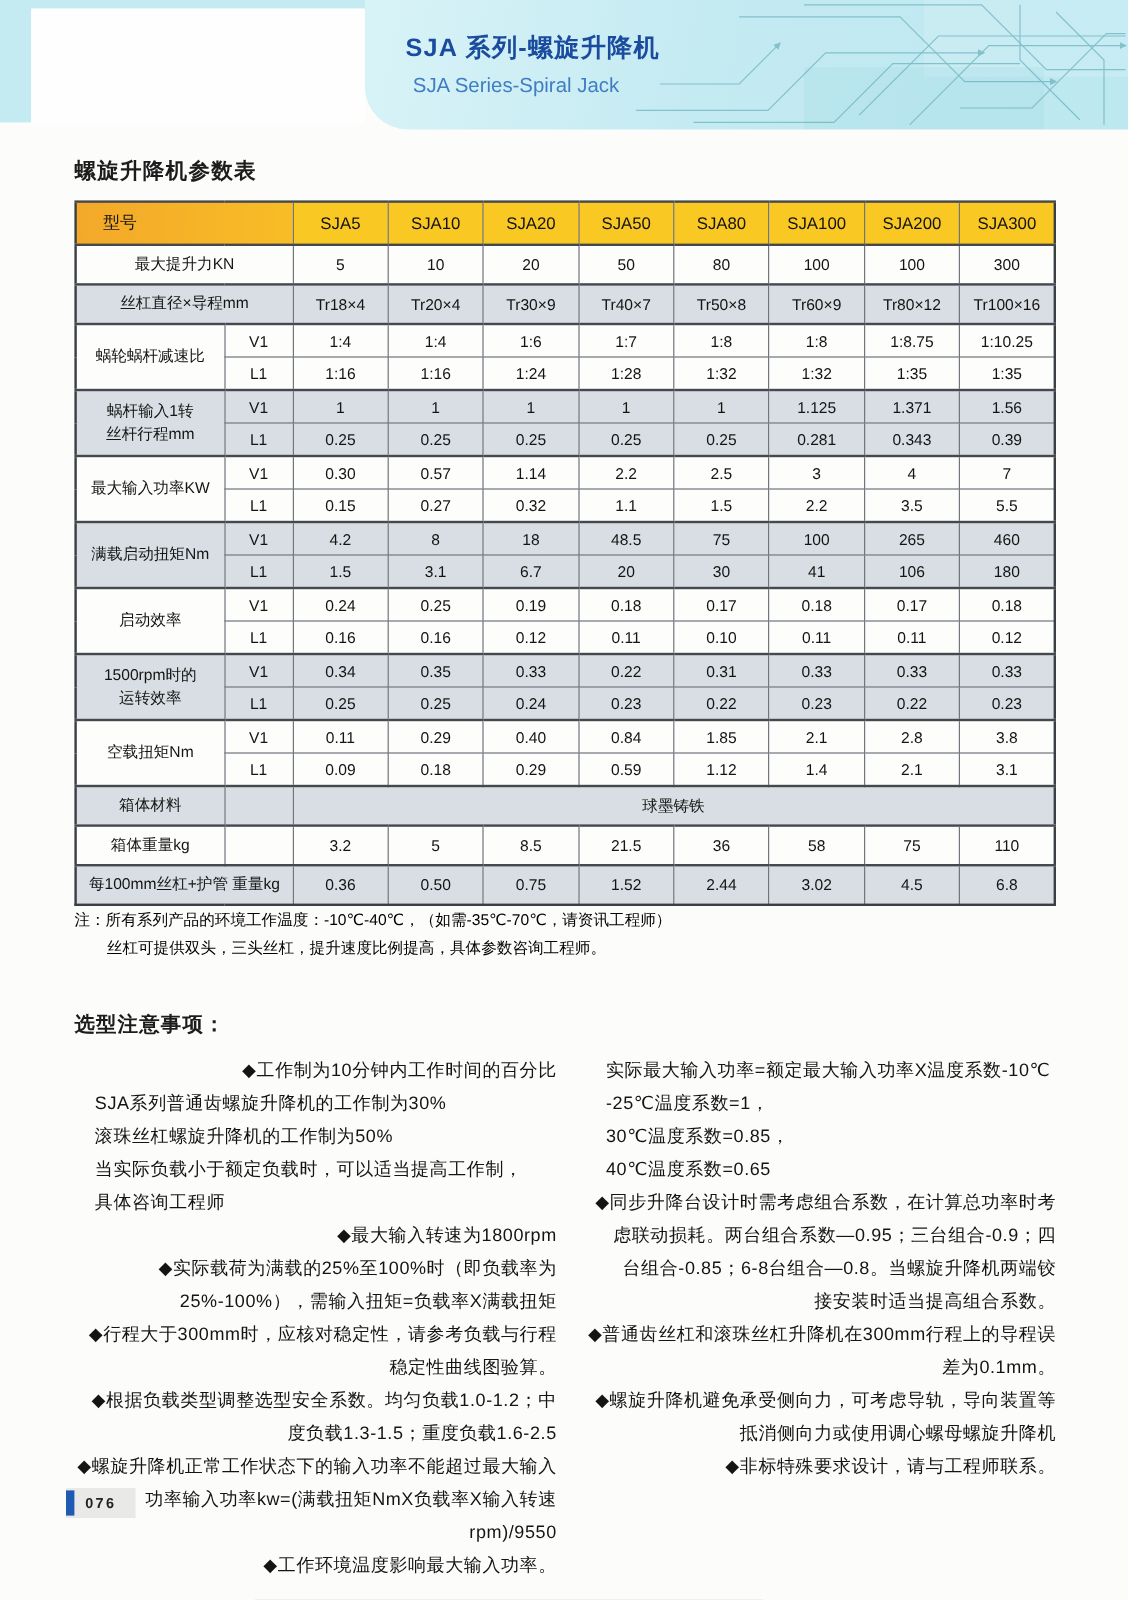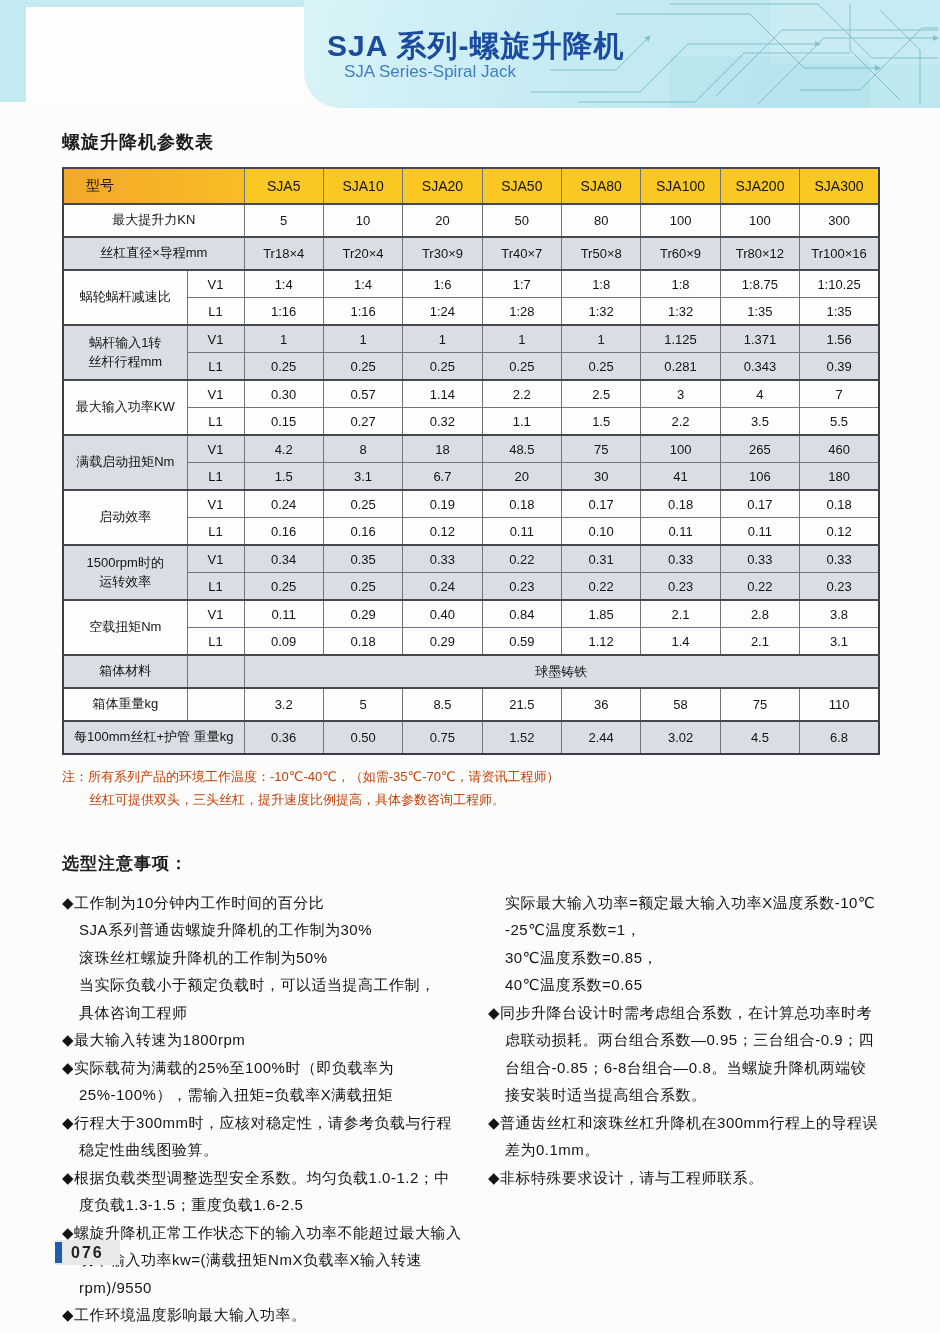--- a/index.html
+++ b/index.html
@@ -7,21 +7,21 @@
         font-family:"Liberation Sans","DejaVu Sans",sans-serif;color:#1c1c1c;}
 
   
   .hdr-area{position:absolute;left:0;top:0;width:940px;height:112px;}
   .strip-top{position:absolute;left:0;top:0;width:940px;height:8px;background:var(--c-band-cyan,#c4eaf2);}
   .strip-left{position:absolute;left:0;top:0;width:26px;height:102px;background:var(--c-band-cyan,#c4eaf2);}
   .whitebox{position:absolute;left:26px;top:7px;width:278px;height:96px;background:#fefefe;}
   .band{position:absolute;left:304px;top:0;width:636px;height:108px;
         background:linear-gradient(100deg,#d8f3f7 0%,var(--c-band-cyan,#c4eaf2) 45%,#bde8f0 100%);
         border-bottom-left-radius:36px;overflow:hidden;}
-  .band .title-cn{position:absolute;left:23px;top:26px;font-size:30px;font-weight:bold;
+  .band .title-cn{position:absolute;left:34px;top:26px;font-size:21px;font-weight:bold;
         letter-spacing:1px;color:var(--c-series-title-blue,#1a4b9e);}
   .band .title-en{position:absolute;left:40px;top:62px;font-size:17px;
         color:var(--c-series-subtitle-blue,#3f7ec2);}
   .traces{position:absolute;right:0;top:0;}
 
   
   .content{position:absolute;left:62px;top:130px;width:818px;}
   .table-title{margin:0 0 13px 0;font-size:18px;font-weight:bold;letter-spacing:1px;}
 
   table.params{width:100%;border-collapse:collapse;background:#fdfdfc;
@@ -33,37 +33,37 @@
   tr.hdr th.corner{background:linear-gradient(90deg,var(--c-table-header-orange,#f3a82a),#f8bd26);
         text-align:left;padding-left:22px;}
   tr.gs>th,tr.gs>td{border-top:2px solid #45494e;}
   tr.hdr th{border-bottom:2px solid #45494e;}
   tr.single td{height:29px;}
   tr.dual td{height:24px;}
   tr.inner td{border-top:1px solid #949aa0;}
   td.label{text-align:left;padding:2px 4px 2px 9px;white-space:pre-line;line-height:1.45;}
   tr.shade td{background:var(--c-row-shade-gray,#d8dee3);}
 
-  .tnotes{margin-top:10px;font-size:13px;line-height:1.8;color:#c2410c;}
+  .tnotes{font-size:13px;line-height:1.8;color:#000000;}
   .tnote.ind{padding-left:27px;}
 
   .sel-title{margin:40px 0 14px 0;font-size:17px;font-weight:bold;letter-spacing:1px;}
   .cols{display:flex;gap:24px;}
   .col-left{width:402px;flex:0 0 402px;}
   .col-right{width:392px;flex:0 0 392px;}
   .note-item{font-size:15px;line-height:27.5px;letter-spacing:0.5px;color:#141414;}
-  .note-item.b{padding-left:17px;text-indent:-17px;}
+  .note-item.b{padding-left:17px;text-indent:-17px;text-align:right;}
   .note-item.p{padding-left:17px;}
 
   
   .footer{position:absolute;left:55px;top:1240px;display:flex;align-items:center;
         background:#e9e9e7;padding:2px 16px 2px 0;}
   .footer .bar{display:inline-block;width:7px;height:21px;background:var(--c-footer-bar-blue,#1e5cb3);
         margin-right:9px;}
-  .footer .pnum{font-size:16px;font-weight:bold;letter-spacing:2px;color:#222;}
+  .footer .pnum{font-size:12px;font-weight:bold;letter-spacing:2px;color:#222;}
 </style>
 </head>
 <body>
 
 <div class="page">
 
   <div class="hdr-area">
     <div class="strip-top"></div>
     <div class="strip-left"></div>
     <div class="band">
@@ -358,20 +358,21 @@
           <div class="note-item b">◆螺旋升降机正常工作状态下的输入功率不能超过最大输入功率输入功率kw=(满载扭矩NmX负载率X输入转速rpm)/9550</div>
           <div class="note-item b">◆工作环境温度影响最大输入功率。</div>
         </div>
       <div class="col-right" id="col-right">
           <div class="note-item p">实际最大输入功率=额定最大输入功率X温度系数-10℃</div>
           <div class="note-item p">-25℃温度系数=1，</div>
           <div class="note-item p">30℃温度系数=0.85，</div>
           <div class="note-item p">40℃温度系数=0.65</div>
           <div class="note-item b">◆同步升降台设计时需考虑组合系数，在计算总功率时考虑联动损耗。两台组合系数—0.95；三台组合-0.9；四台组合-0.85；6-8台组合—0.8。当螺旋升降机两端铰接安装时适当提高组合系数。</div>
           <div class="note-item b">◆普通齿丝杠和滚珠丝杠升降机在300mm行程上的导程误差为0.1mm。</div>
+          <div class="note-item b">◆螺旋升降机避免承受侧向力，可考虑导轨，导向装置等抵消侧向力或使用调心螺母螺旋升降机</div>
           <div class="note-item b">◆非标特殊要求设计，请与工程师联系。</div>
         </div>
     </div>
   </div>
 
   <div class="footer">
     <span class="bar"></span>
     <span class="pnum">076</span>
   </div>
 

